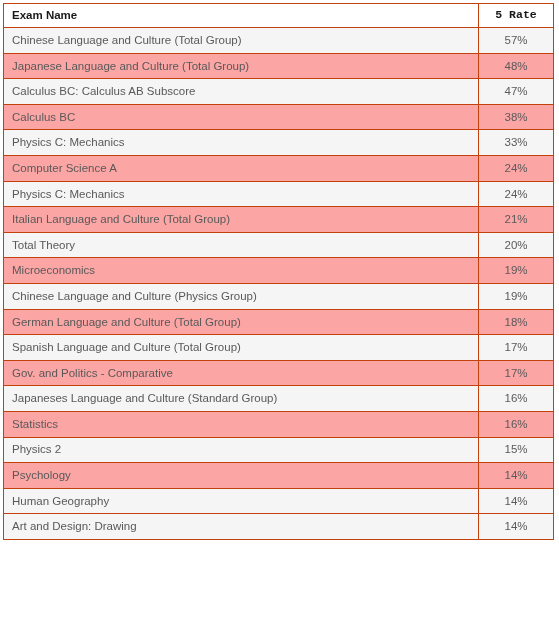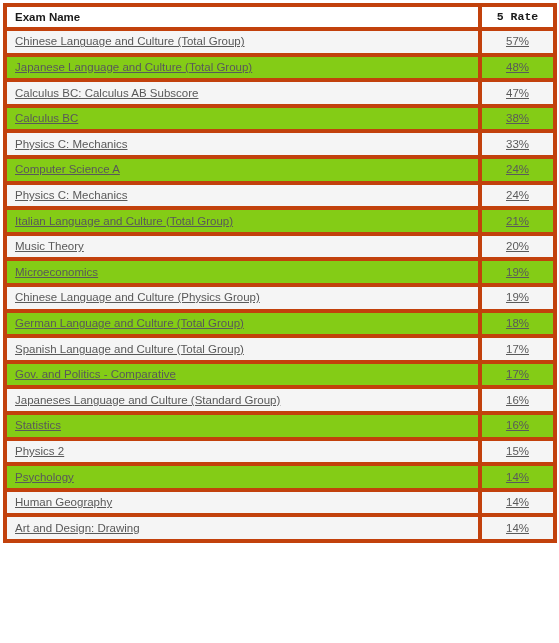--- a/index.html
+++ b/index.html
@@ -33,21 +33,21 @@
     border-collapse: collapse;
     table-layout: fixed;
     background: #ffffff;
   }
 
   .exam-table col.col-name  { width: 475px; }
   .exam-table col.col-rate  { width: 75px; }
 
   .exam-table th,
   .exam-table td {
-    border: 4px solid #c2410c;
+    border: 1px solid #c2410c;
     padding: 0 8px;
     font-size: 11.5px;
     line-height: 1.1;
     height: 25.6px;
     box-sizing: border-box;
     vertical-align: middle;
     white-space: nowrap;
     overflow: hidden;
   }
 
@@ -62,35 +62,34 @@
     text-align: center;
     font-family: Liberation Mono, monospace;
   }
   .exam-table thead th.name-head {
     text-align: left;
   }
 
   .exam-table tbody td {
     color: #595959;
     font-weight: normal;
-    text-decoration: underline;
   }
   .exam-table tbody td.cell-name {
     text-align: left;
   }
   .exam-table tbody td.cell-rate {
     text-align: center;
     color: #5a5a5a;
   }
 
   .exam-table tbody tr.stripe-odd td {
     background: #f5f5f5;
   }
   .exam-table tbody tr.stripe-even td {
-    background: #84cc16;
+    background: #fca5a5;
   }
 </style>
 </head>
 <body>
 
 <div id="table-viewport">
   <table class="exam-table">
     <colgroup>
       <col class="col-name">
       <col class="col-rate">
@@ -128,21 +127,21 @@
         </tr>
         <tr class="stripe-odd">
           <td class="cell-name">Physics C: Mechanics</td>
           <td class="cell-rate">24%</td>
         </tr>
         <tr class="stripe-even">
           <td class="cell-name">Italian Language and Culture (Total Group)</td>
           <td class="cell-rate">21%</td>
         </tr>
         <tr class="stripe-odd">
-          <td class="cell-name">Music Theory</td>
+          <td class="cell-name">Total Theory</td>
           <td class="cell-rate">20%</td>
         </tr>
         <tr class="stripe-even">
           <td class="cell-name">Microeconomics</td>
           <td class="cell-rate">19%</td>
         </tr>
         <tr class="stripe-odd">
           <td class="cell-name">Chinese Language and Culture (Physics Group)</td>
           <td class="cell-rate">19%</td>
         </tr>

